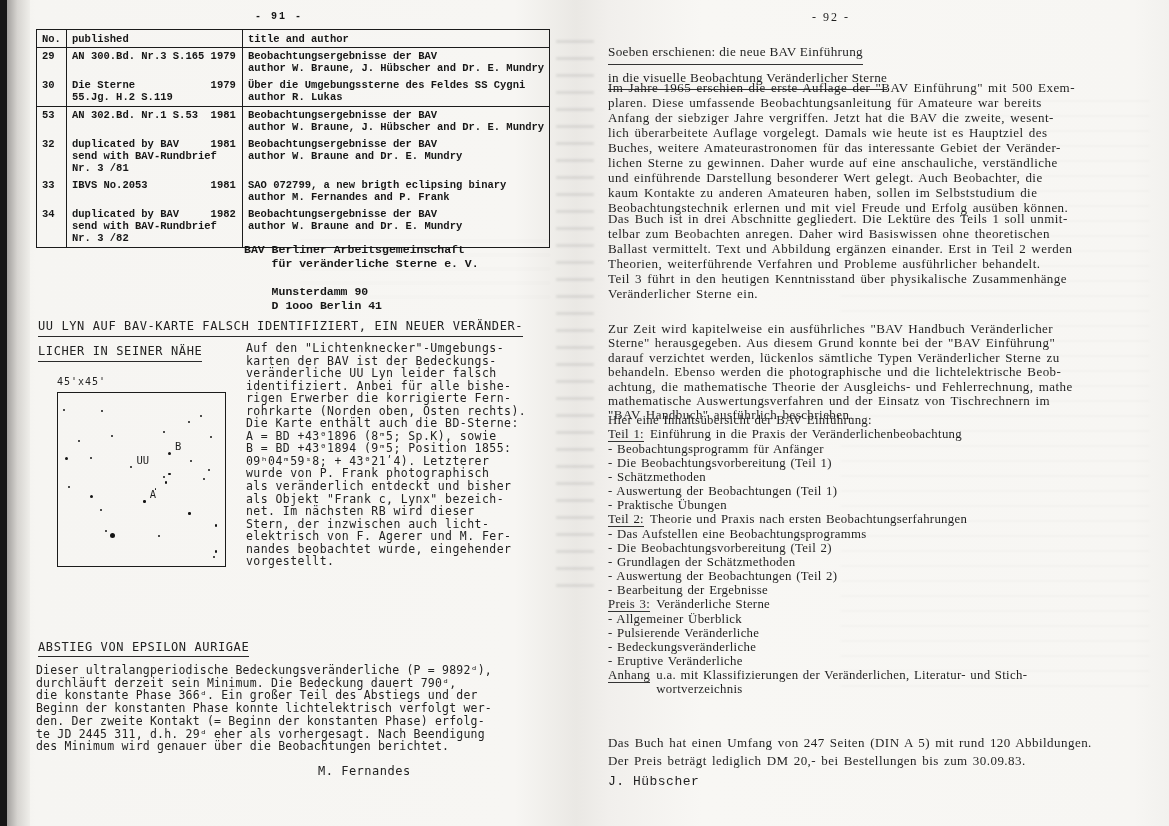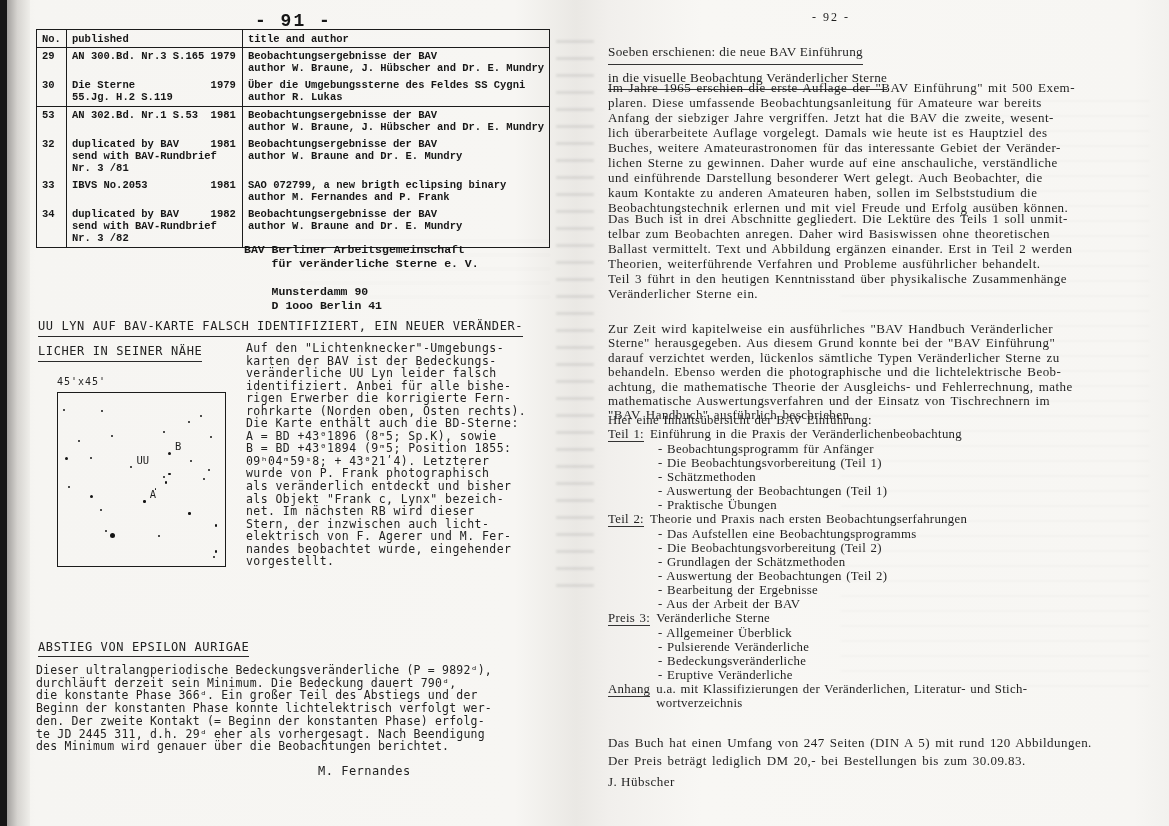--- a/index.html
+++ b/index.html
@@ -17,21 +17,21 @@
   .ghost.g3{left:300px;top:240px;width:250px;height:60px;opacity:.4;
             background:repeating-linear-gradient(180deg,rgba(110,110,110,.06) 0 2px,transparent 2px 14px);}
 
   
   .mono-b{font-family:"Liberation Mono",monospace;font-weight:700;color:#161616;}
   .sansmono{font-family:"DejaVu Sans Mono",monospace;color:#222;}
   .pre{white-space:pre;}
   .preline{white-space:pre-line;}
   .u{border-bottom:1.2px solid #2a2a2a;padding-bottom:2px;display:inline-block;}
 
-  .pgnum-left{position:absolute;left:255px;top:11px;font-size:18px;letter-spacing:2px;}
+  .pgnum-left{position:absolute;left:255px;top:11px;font-size:10px;letter-spacing:2px;}
   .pub-table{position:absolute;left:36px;top:29px;width:512px;border:1.5px solid #1b1b1b;font-size:10.5px;line-height:12px;}
   .t-row,.t-head{display:grid;grid-template-columns:30px 176px 1fr;}
   .t-head{border-bottom:1.5px solid #1b1b1b;}
   .t-head>div{padding:3px 5px 2px;}
   .t-row>div{padding:2px 5px 3px;}
   .c1,.c2{border-right:1.5px solid #1b1b1b;}
   .t-row.rule{border-top:1.5px solid #1b1b1b;}
 
   .address{position:absolute;left:244px;top:243px;font-size:11.5px;line-height:14px;}
   .uu-heading{position:absolute;left:38px;top:318px;font-size:12px;letter-spacing:.6px;line-height:16px;}
@@ -51,24 +51,24 @@
   .r-title{position:absolute;left:608px;top:42px;font-size:13.2px;line-height:19px;letter-spacing:.3px;}
   .r-title .u{border-bottom:1px solid #333;padding-bottom:2.5px;margin-bottom:3px;}
   .para{position:absolute;left:608px;width:552px;font-size:13px;letter-spacing:.45px;word-spacing:1.5px;}
   .p1{top:80px;line-height:15px;}
   .p2{top:211px;line-height:15px;}
   .p3{top:322px;line-height:14.4px;}
   .outline{position:absolute;left:608px;top:413px;width:552px;font-size:12.8px;line-height:14px;letter-spacing:.3px;word-spacing:1px;}
   .o-sec{display:flex;}
   .o-label{border-bottom:1px solid #333;align-self:flex-start;white-space:pre;margin-right:6px;}
   .o-title{white-space:pre-line;flex:1;}
-  .o-item{margin-left:50px;}
+  .o-item{}
   .footer1{position:absolute;left:608px;top:735px;font-size:13px;letter-spacing:.45px;word-spacing:1.5px;text-align:right;}
   .footer2{position:absolute;left:608px;top:753px;font-size:13px;letter-spacing:.45px;word-spacing:1.5px;}
-  .r-sig{position:absolute;left:608px;top:774px;font-size:13px;letter-spacing:.5px;}
+  .r-sig{position:absolute;left:608px;top:774px;font-size:13px;letter-spacing:.5px;font-family:Liberation Mono, monospace;}
 </style>
 </head>
 <body>
 
 <div class="scan">
   <div class="edge-black"></div>
   <div class="edge-gray"></div>
   <div class="ghost g1"></div>
   <div class="ghost g2"></div>
   <div class="ghost g3"></div>
@@ -252,21 +252,20 @@
           <div class="o-item">- Praktische Übungen</div>
           <div class="o-sec">
             <span class="o-label">Teil 2:</span>
             <span class="o-title">Theorie und Praxis nach ersten Beobachtungserfahrungen</span>
           </div>
           <div class="o-item">- Das Aufstellen eine Beobachtungsprogramms</div>
           <div class="o-item">- Die Beobachtungsvorbereitung (Teil 2)</div>
           <div class="o-item">- Grundlagen der Schätzmethoden</div>
           <div class="o-item">- Auswertung der Beobachtungen (Teil 2)</div>
           <div class="o-item">- Bearbeitung der Ergebnisse</div>
-          <div class="o-item">- Aus der Arbeit der BAV</div>
           <div class="o-sec">
             <span class="o-label">Preis 3:</span>
             <span class="o-title">Veränderliche Sterne</span>
           </div>
           <div class="o-item">- Allgemeiner Überblick</div>
           <div class="o-item">- Pulsierende Veränderliche</div>
           <div class="o-item">- Bedeckungsveränderliche</div>
           <div class="o-item">- Eruptive Veränderliche</div>
           <div class="o-sec">
             <span class="o-label">Anhang</span>

